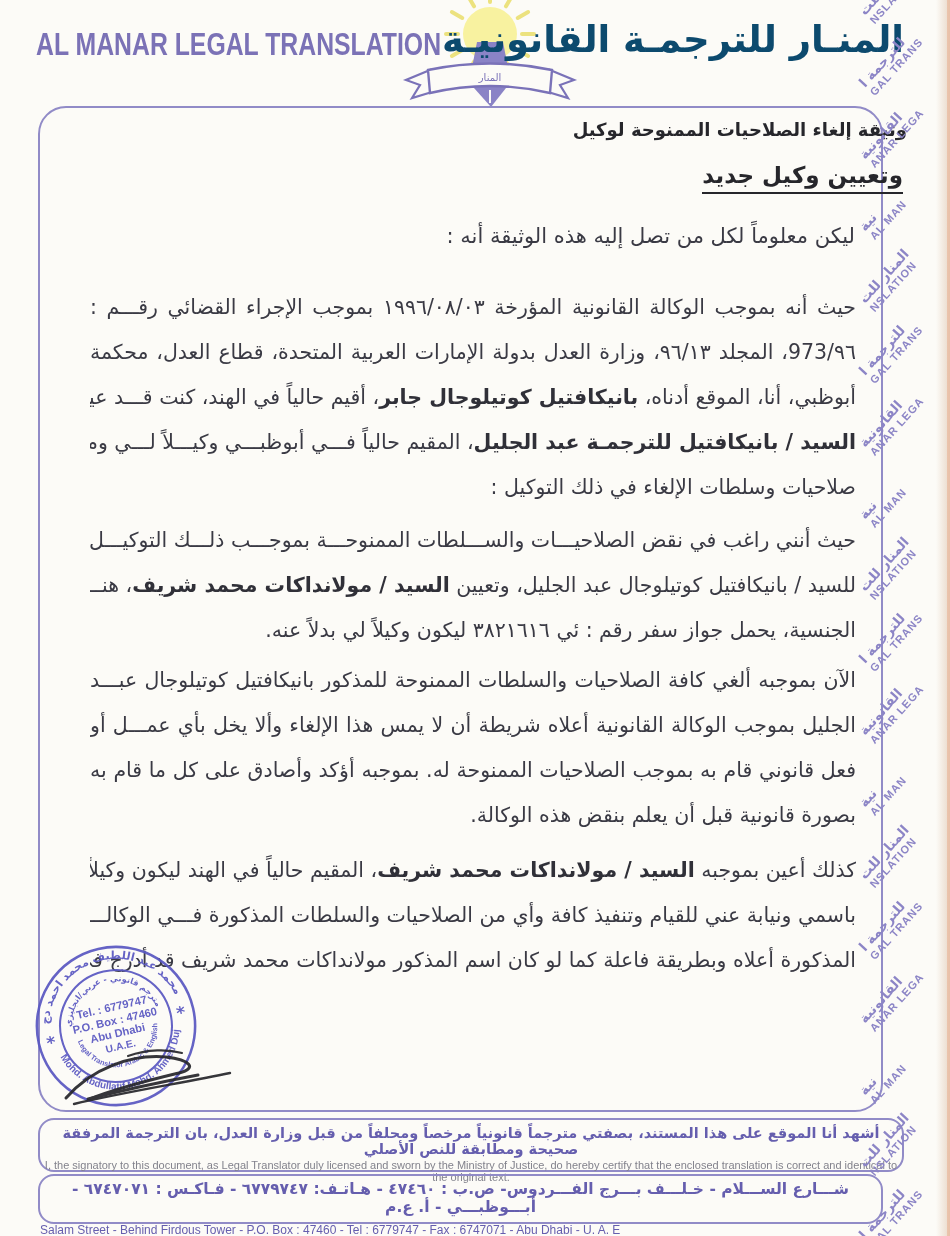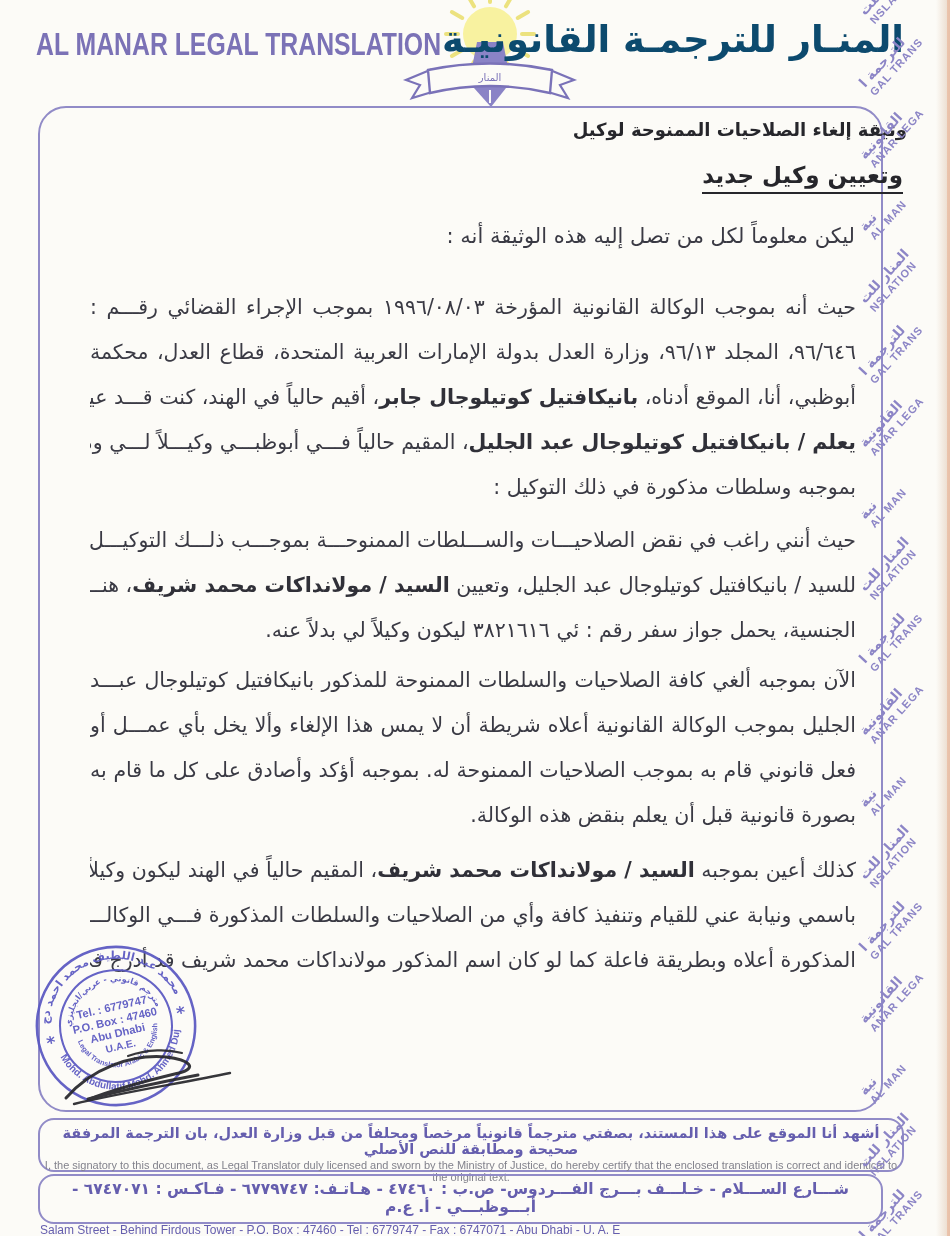--- a/index.html
+++ b/index.html
@@ -98,24 +98,24 @@
   <div class="main-frame"></div>
 
   <div class="doc-title1">وثيقة إلغاء الصلاحيات الممنوحة لوكيل</div>
   <div class="doc-title2"><span>وتعيين وكيل جديد</span></div>
 
   <div class="intro">ليكن معلوماً لكل من تصل إليه هذه الوثيقة أنه :</div>
 
   <div class="paras">
       <div class="para para-1" dir="rtl">
         <div class="bline"><span>حيث أنه بموجب الوكالة القانونية المؤرخة ١٩٩٦/٠٨/٠٣ بموجب الإجراء القضائي رقـــم :</span></div>
-        <div class="bline"><span>٩٦/٦٤٦، المجلد ٩٦/١٣، وزارة العدل بدولة الإمارات العربية المتحدة، قطاع العدل، محكمة</span></div>
+        <div class="bline"><span>٩٦/973، المجلد ٩٦/١٣، وزارة العدل بدولة الإمارات العربية المتحدة، قطاع العدل، محكمة</span></div>
         <div class="bline"><span>أبوظبي، أنا، الموقع أدناه، </span><b>بانيكافتيل كوتيلوجال جابر</b><span>، أقيم حالياً في الهند، كنت قـــد عينـــت</span></div>
-        <div class="bline"><b>يعلم / بانيكافتيل كوتيلوجال عبد الجليل</b><span>، المقيم حالياً فـــي أبوظبـــي وكيـــلاً لـــي ومنحتـــه</span></div>
-        <div class="bline lastline"><span>بموجبه وسلطات مذكورة في ذلك التوكيل :</span></div>
+        <div class="bline"><b>السيد / بانيكافتيل للترجمـة عبد الجليل</b><span>، المقيم حالياً فـــي أبوظبـــي وكيـــلاً لـــي ومنحتـــه</span></div>
+        <div class="bline lastline"><span>صلاحيات وسلطات الإلغاء في ذلك التوكيل :</span></div>
       </div>
       <div class="para para-2" dir="rtl">
         <div class="bline"><span>حيث أنني راغب في نقض الصلاحيـــات والســـلطات الممنوحـــة بموجـــب ذلـــك التوكيـــل</span></div>
         <div class="bline"><span>للسيد / بانيكافتيل كوتيلوجال عبد الجليل، وتعيين </span><b>السيد / مولانداكات محمد شريف</b><span>، هنـــدي</span></div>
         <div class="bline lastline"><span>الجنسية، يحمل جواز سفر رقم : ئي ٣٨٢١٦١٦ ليكون وكيلاً لي بدلاً عنه.</span></div>
       </div>
       <div class="para para-3" dir="rtl">
         <div class="bline"><span>الآن بموجبه ألغي كافة الصلاحيات والسلطات الممنوحة للمذكور بانيكافتيل كوتيلوجال عبـــد</span></div>
         <div class="bline"><span>الجليل بموجب الوكالة القانونية أعلاه شريطة أن لا يمس هذا الإلغاء وألا يخل بأي عمـــل أو</span></div>
         <div class="bline"><span>فعل قانوني قام به بموجب الصلاحيات الممنوحة له. بموجبه أؤكد وأصادق على كل ما قام به</span></div>

